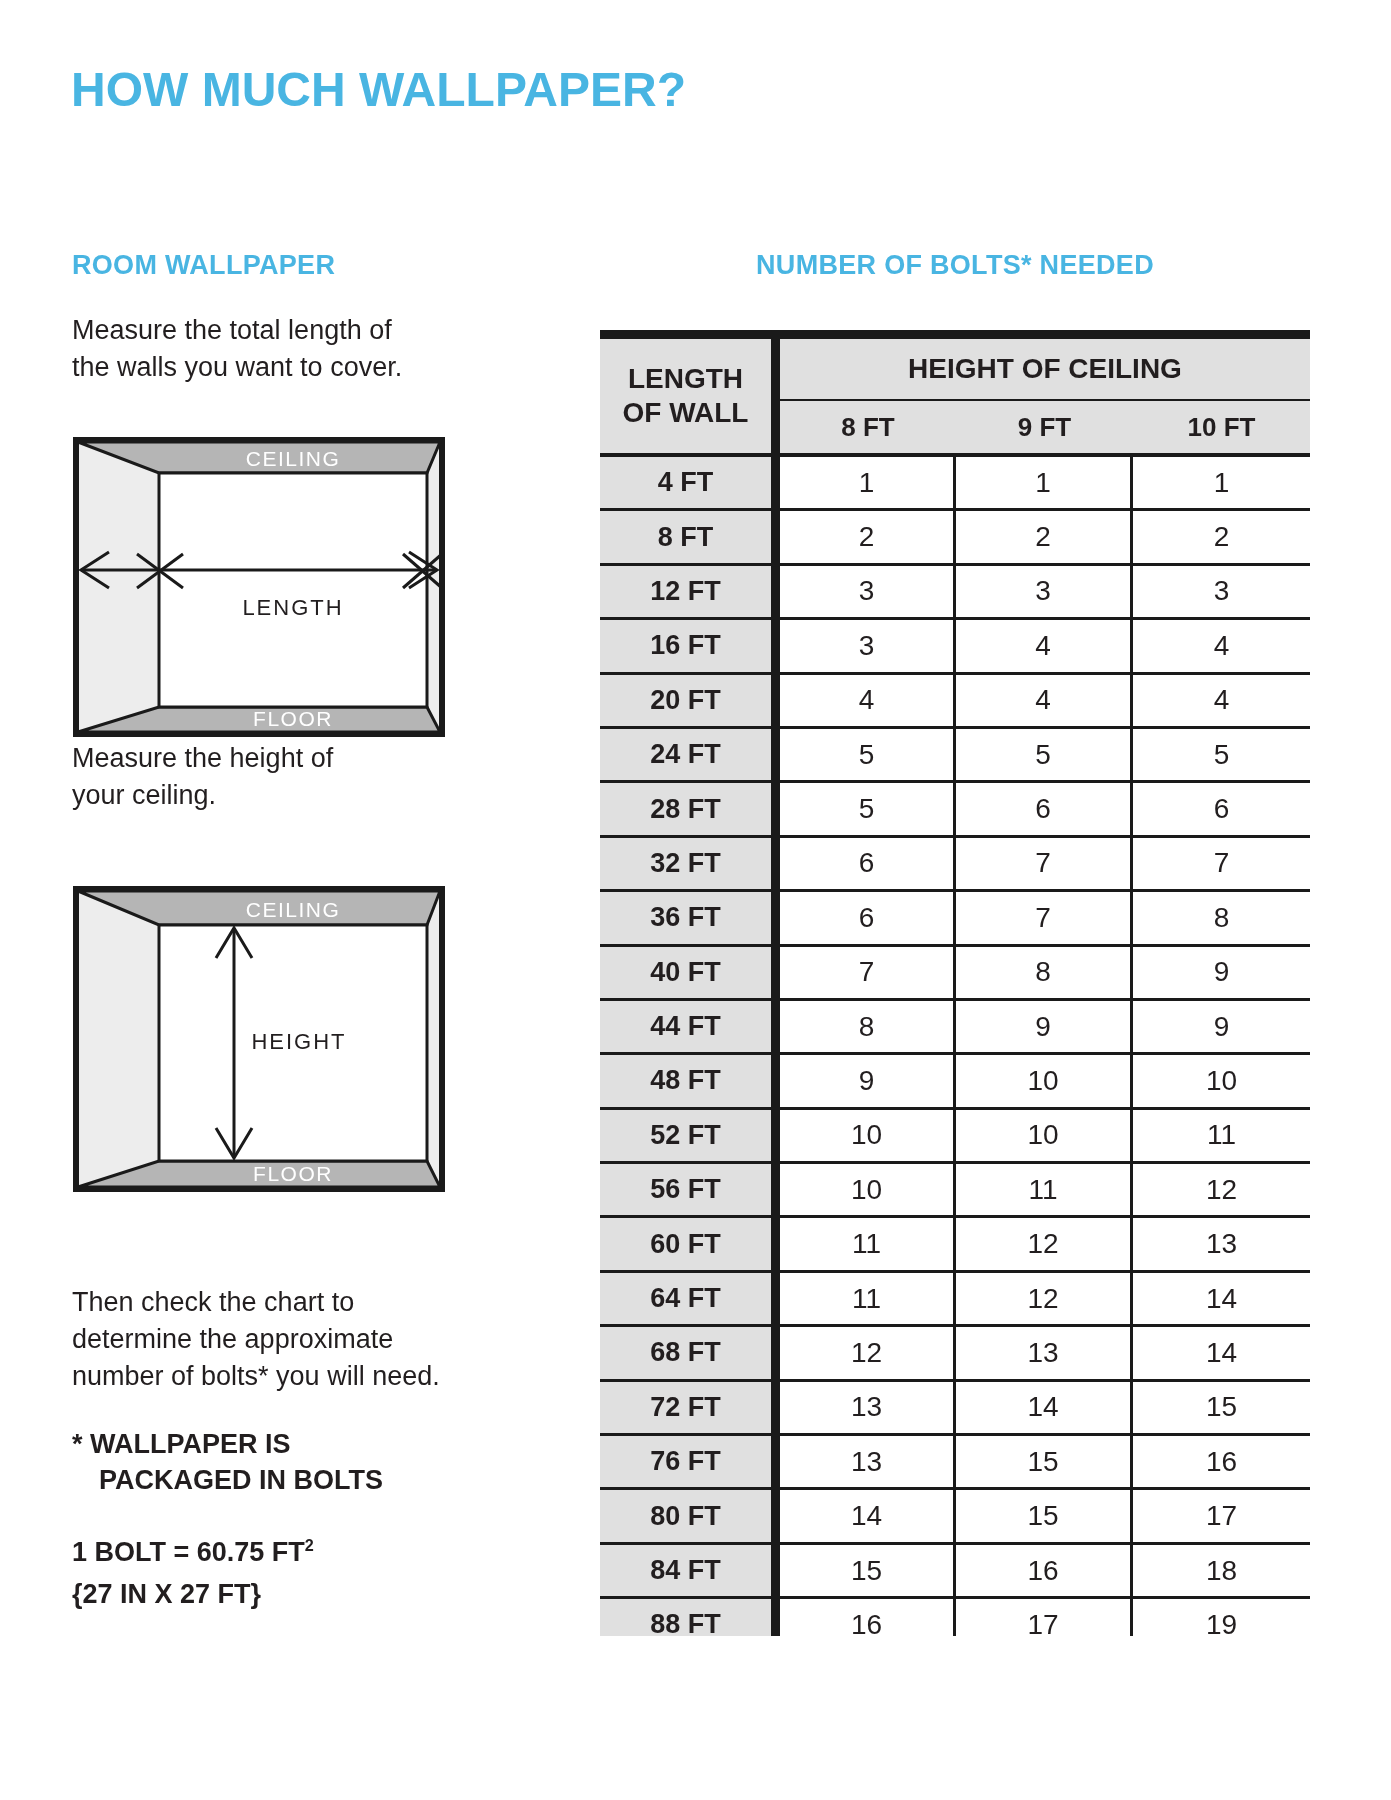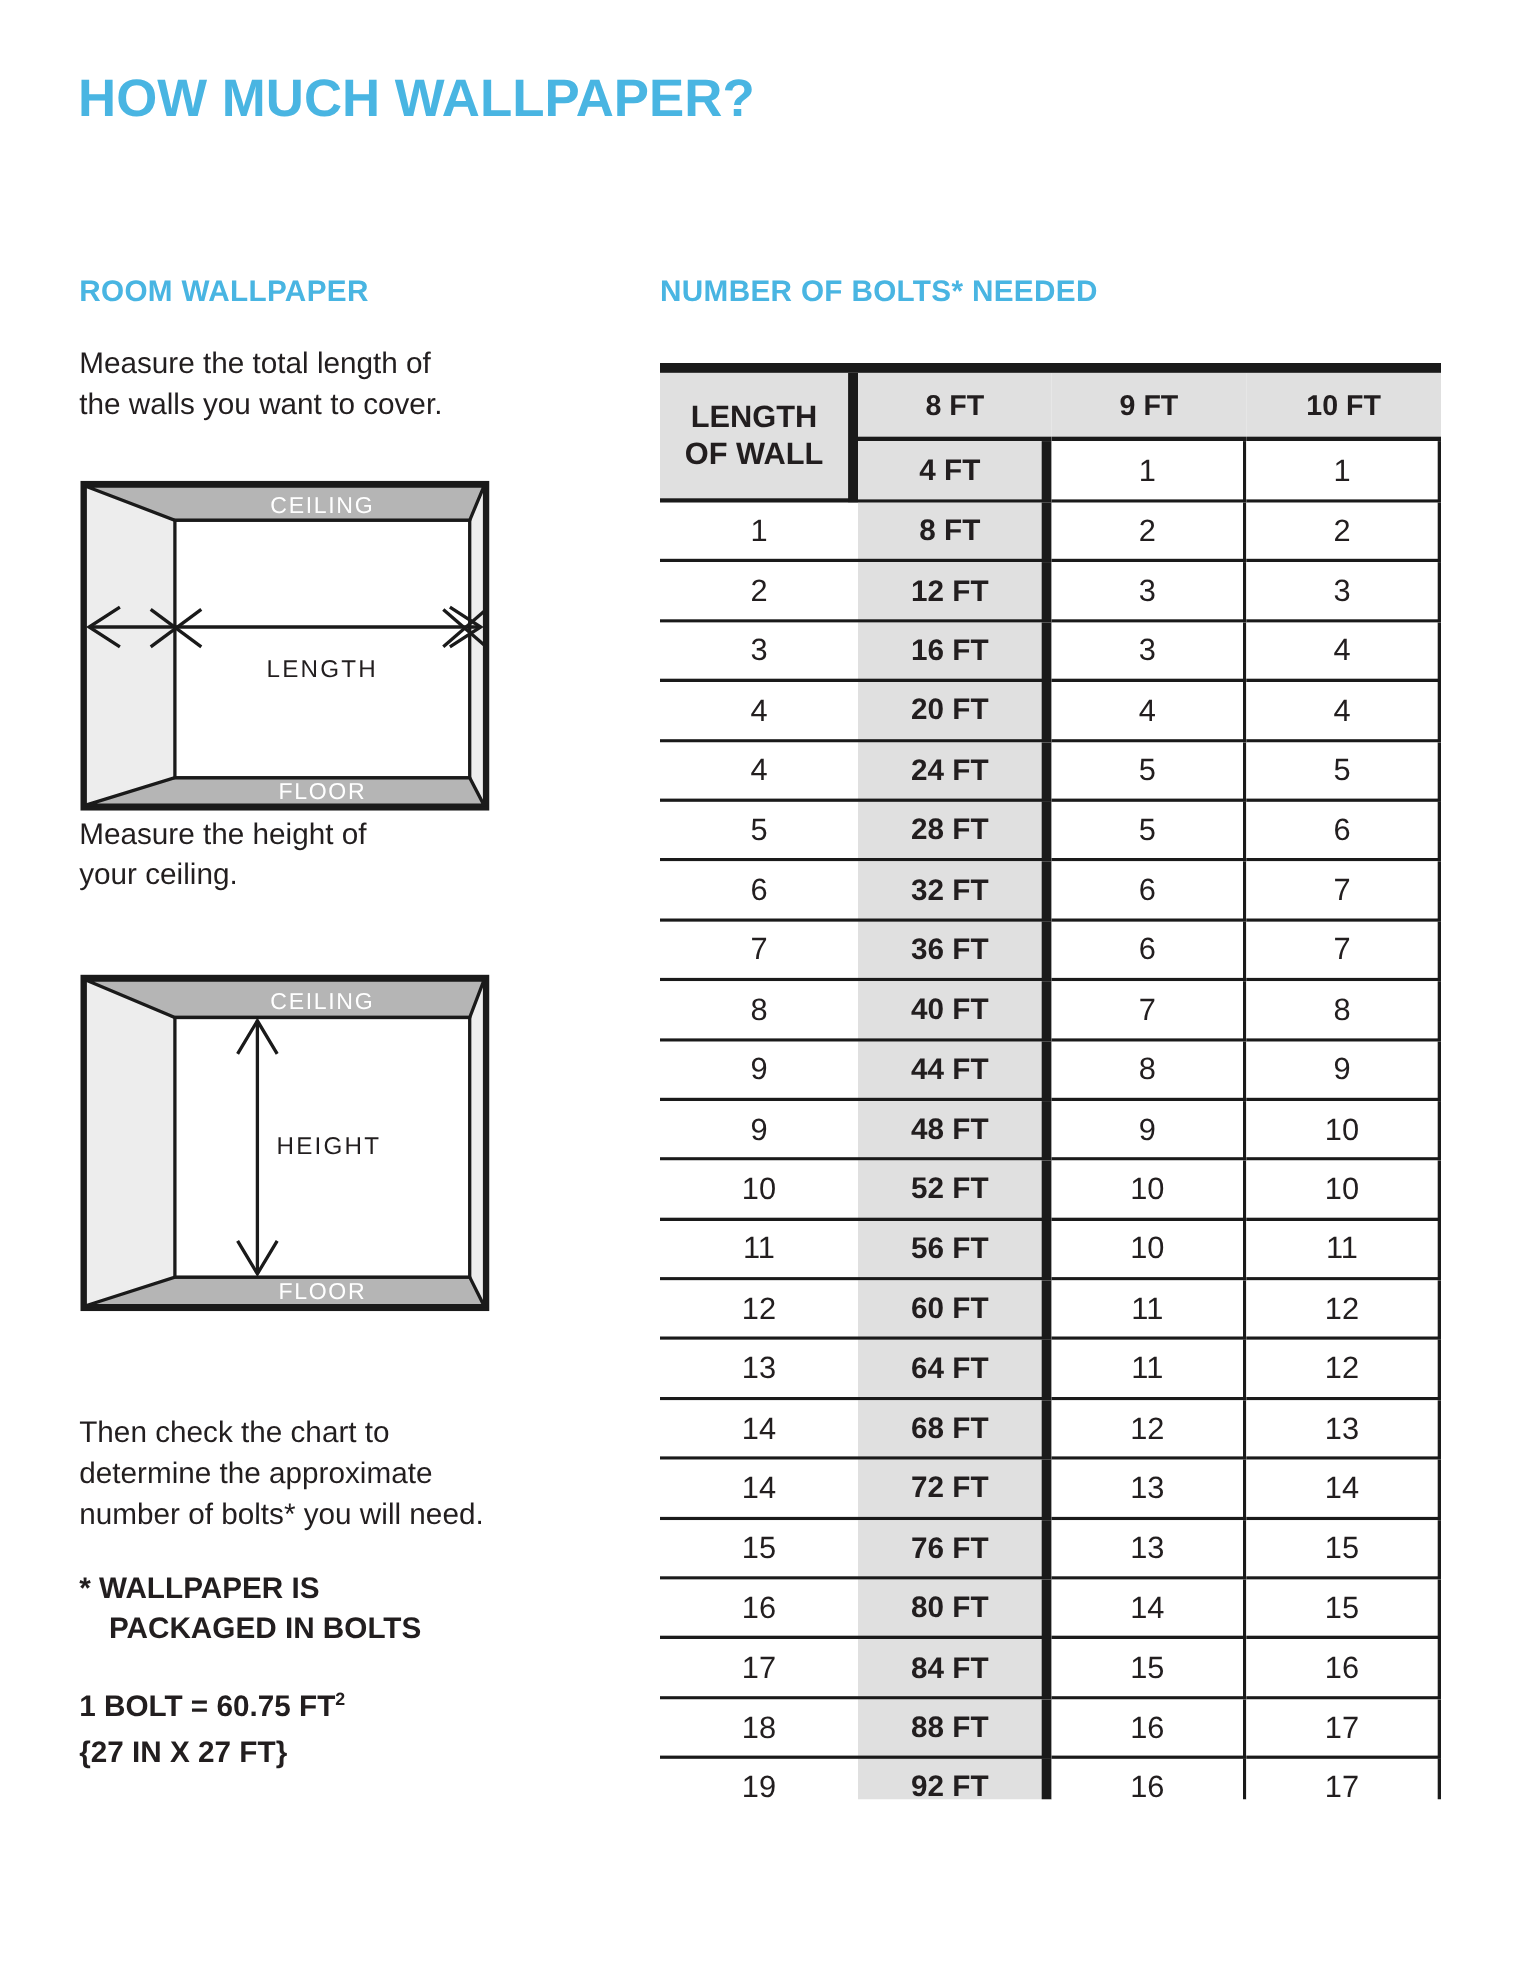--- a/index.html
+++ b/index.html
@@ -34,21 +34,21 @@
   }
   .footnote .indent { display:block; padding-left:27px; }
 
   .bolt-info {
     position:absolute; left:72px; top:1524px; margin:0;
     font-size:27px; font-weight:bold; line-height:42px;
   }
   .bolt-info sup { font-size:60%; }
 
   .table-heading {
-    position:absolute; left:600px; top:250px; width:710px; margin:0; text-align:left;
+    position:absolute; left:600px; top:250px; width:710px; margin:0; text-align:center;
     font-size:27px; font-weight:bold; color:#49b5e2; letter-spacing:0.3px;
   }
 
   .tbl {
     position:absolute; left:600px; top:330px; width:710px;
     display:grid;
     grid-template-columns:180px 176px 177px 177px;
     grid-template-rows:62px 56px;
     grid-auto-rows:54.4px;
     border-top:9px solid #1a1a1a;
@@ -154,20 +154,21 @@
     <span>{27 IN X 27 FT}</span>
   </p>
 
   <h2 class="table-heading">NUMBER OF BOLTS* NEEDED</h2>
 
   <div class="tbl">
     <div class="h-label">
       <span>LENGTH</span>
       <span>OF WALL</span>
     </div>
+    <div class="h-group cell-c">HEIGHT OF CEILING</div>
     <div class="h-col cell-c">8 FT</div>
     <div class="h-col cell-c">9 FT</div>
     <div class="h-col cell-c">10 FT</div>
 
   <div class="row-label cell-c">4 FT</div>
       <div class="cell cell-c mid">1</div>
       <div class="cell cell-c mid">1</div>
       <div class="cell cell-c">1</div>
       <div class="row-label cell-c">8 FT</div>
       <div class="cell cell-c mid">2</div>

